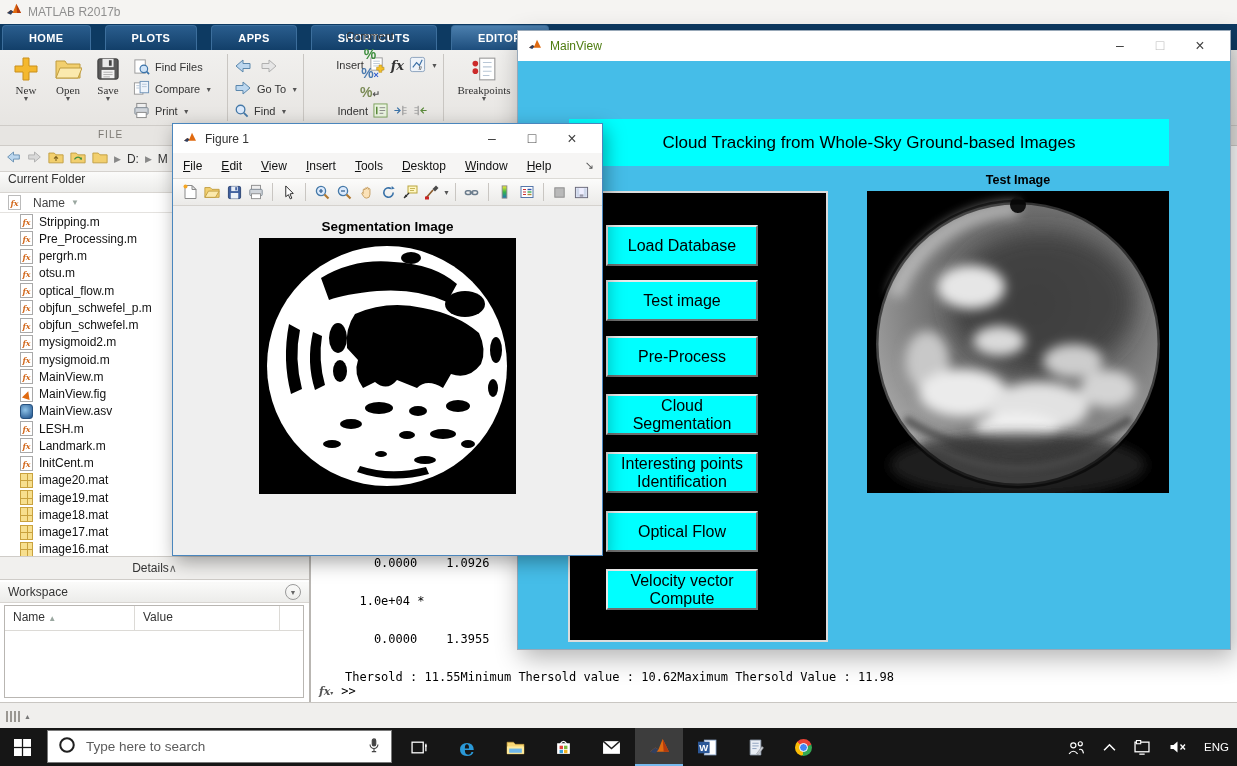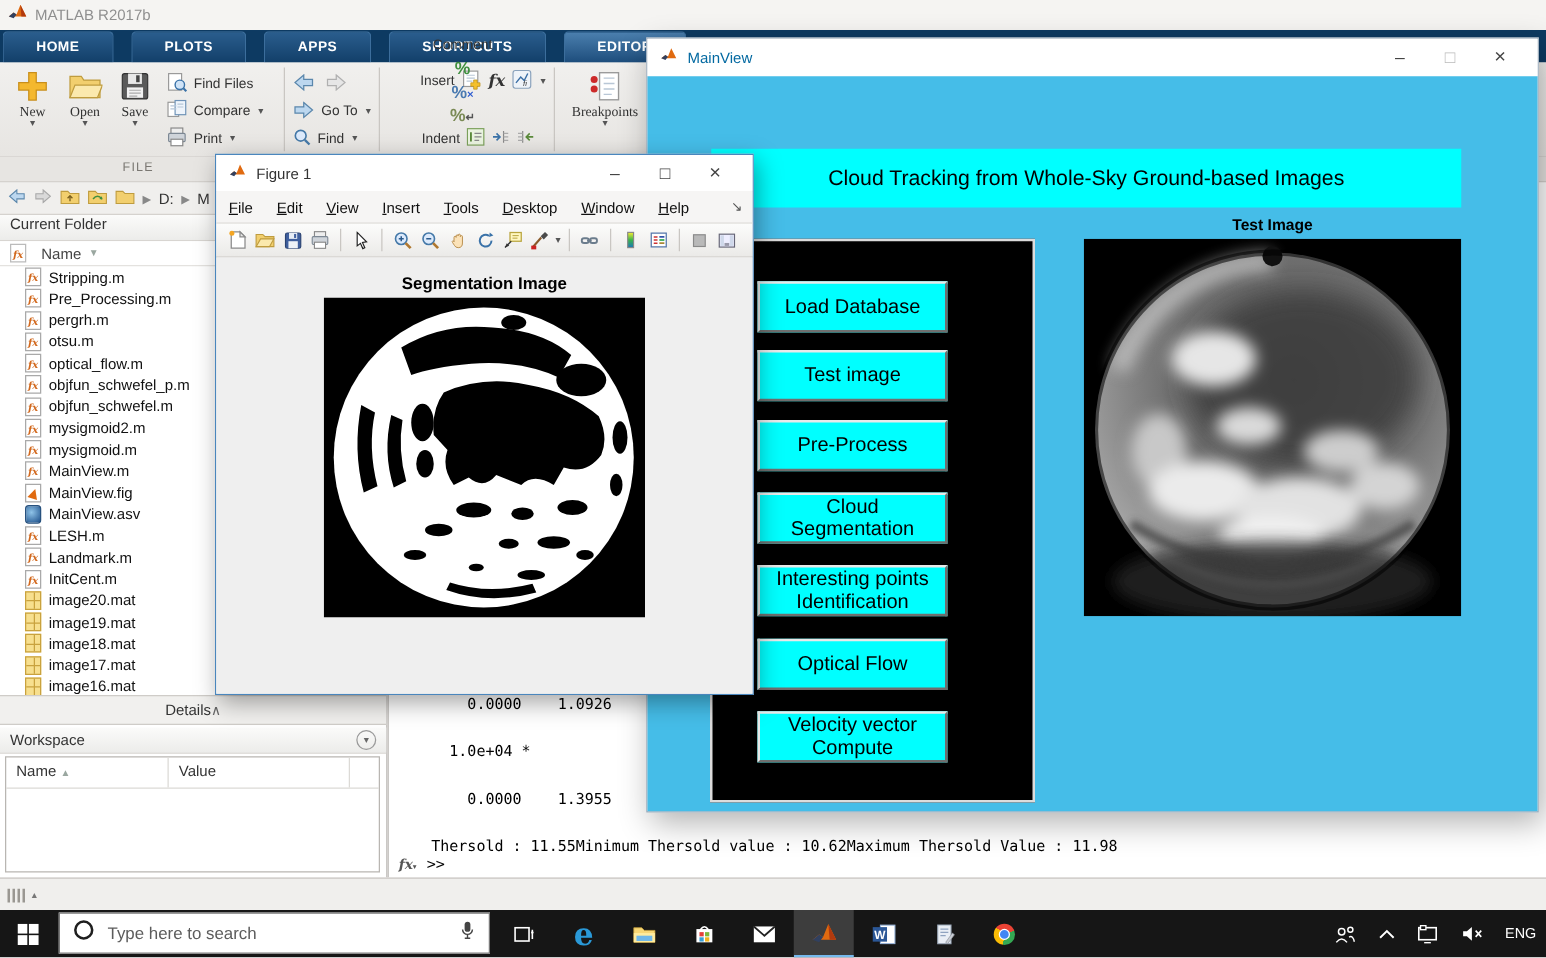--- a/index.html
+++ b/index.html
@@ -73,21 +73,21 @@
   .fig-toolbar{position:absolute;left:0;top:55px;right:0;height:27px;background:linear-gradient(#fcfcfb,#ebeae8);border-bottom:1px solid #d5d2ce;display:flex;align-items:center;padding-left:6px;box-sizing:border-box;}
   .ficon{width:22px;height:22px;display:flex;align-items:center;justify-content:center;}
   .tsep{width:1px;height:18px;background:#c9c6c2;margin:0 5px;}
   .fig-content{position:absolute;left:0;top:82px;right:0;bottom:0;background:#efefef;}
   .plot-title{position:absolute;left:0;top:13px;width:100%;text-align:center;font-size:13.5px;font-weight:bold;color:#000;}
   .seg-img{position:absolute;left:86px;top:32px;width:257px;height:256px;}
 
   
   .mainview{left:517px;top:30px;width:714px;height:620px;background:#fff;border:1px solid #98a8b8;box-shadow:4px 8px 24px rgba(0,0,0,.3);box-sizing:border-box;z-index:20;}
   .mv-titlebar{position:absolute;left:0;top:0;right:0;height:30px;background:#fff;display:flex;align-items:center;padding:0 10px;gap:8px;box-sizing:border-box;}
-  .mv-title{font-size:12px;color:#0369a1;flex:1;}
+  .mv-title{font-size:12px;color:#4d7c0f;flex:1;}
   .mv-content{position:absolute;left:0;top:30px;right:0;bottom:0;background:var(--mv-bg);}
   .mv-banner{position:absolute;left:51px;top:58px;width:600px;height:47px;background:var(--accent);display:flex;align-items:center;justify-content:center;
              font-size:17px;color:#000;}
   .mv-img-title{position:absolute;left:349px;top:112px;width:302px;text-align:center;font-size:12.5px;font-weight:bold;color:#000;}
   .test-img{position:absolute;left:349px;top:130px;width:302px;height:302px;}
   .mv-panel{position:absolute;left:50px;top:130px;width:260px;height:451px;background:#000;border:2px solid #dcdcdc;box-sizing:border-box;}
   .mv-btn{position:absolute;left:36px;width:152px;height:41px;background:var(--accent);
           border:2px solid;border-color:#e9e9e9 #6f6f6f #6f6f6f #e9e9e9;box-sizing:border-box;
           display:flex;align-items:center;justify-content:center;font-size:16px;color:#000;text-align:center;padding:0 4px;}
 

